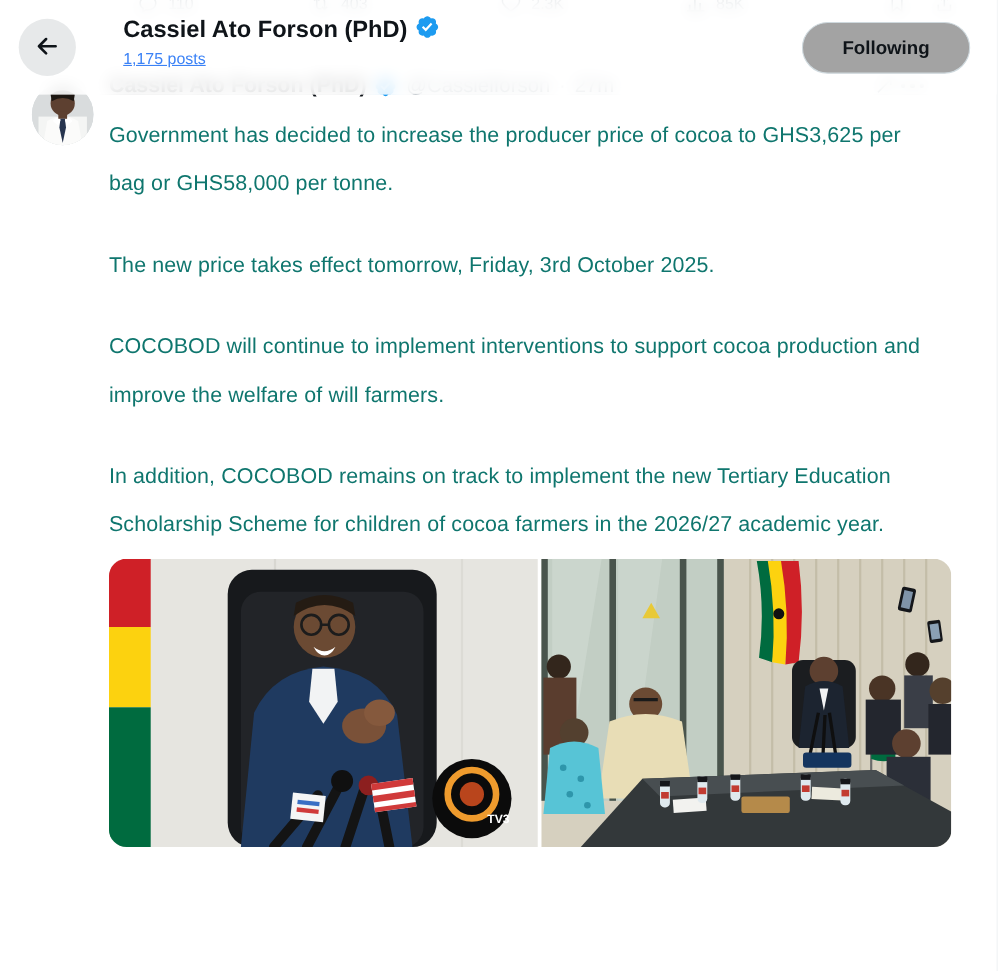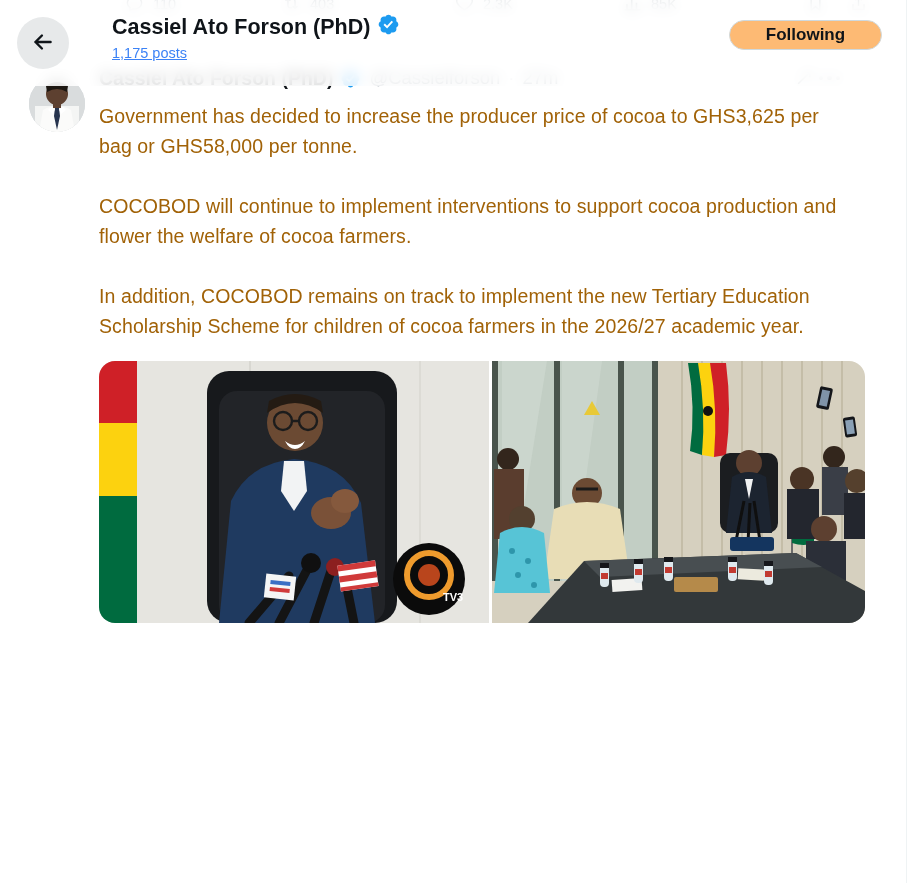--- a/index.html
+++ b/index.html
@@ -29,23 +29,23 @@
   }
   .author-row { display: flex; align-items: center; gap: 5px; height: 28px; }
   .author-name { font-size: 19.5px; font-weight: 700; color: #0f1419; white-space: nowrap; }
   .author-badge { margin-left: 2px; display: flex; align-items: center; }
   .author-meta { font-size: 18.5px; color: #536471; white-space: nowrap; margin-left: 3px; }
   .row-spacer { flex: 1; }
   .row-icon { display: flex; align-items: center; color: #536471; }
   .more-dots { display: flex; gap: 4px; margin-right: 10px; }
   .more-dots i { width: 4.5px; height: 4.5px; border-radius: 50%; background: #536471; }
 
-  .tweet-text { margin-top: 9px; font-size: 19.5px; line-height: 30px; color: #a16207; letter-spacing: 0.1px; }
+  .tweet-text { margin-top: 9px; font-size: 19.5px; line-height: 44px; color: #0f766e; letter-spacing: 0.1px; }
   .tweet-text p { margin: 0 0 30px 0; }
-  .tweet-text p:last-child { margin-bottom: 20px; }
+  .tweet-text p:last-child { margin-bottom: 9px; }
 
   
   .media-grid {
     width: 766px; height: 262px; display: flex; gap: 3px;
     border-radius: 16px; overflow: hidden;
   }
   .media-grid .photo { height: 100%; overflow: hidden; position: relative; }
   .photo-left { width: 390px; }
   .photo-right { width: 373px; }
   .photo svg { display: block; width: 100%; height: 100%; }
@@ -59,22 +59,22 @@
   .back-btn {
     position: absolute; left: 17px; top: 17px; width: 52px; height: 52px;
     border-radius: 50%; background: #e7e9ea; border: none; cursor: pointer;
     display: flex; align-items: center; justify-content: center; color: #0f1419;
   }
   .title-block { position: absolute; left: 112px; top: 13px; }
   .title-row { display: flex; align-items: center; gap: 7px; }
   .header-title { margin: 0; font-size: 21.5px; font-weight: 700; color: #0f1419; line-height: 26px; }
   .header-subtitle { margin-top: 5px; font-size: 14.5px; color: #3b82f6; text-decoration: underline; }
   .follow-btn {
-    position: absolute; right: 24px; top: 20px; height: 30px; min-width: 153px;
-    border-radius: 24px; background: #fdba74; border: 1px solid #cfd9de;
+    position: absolute; right: 24px; top: 20px; height: 47px; min-width: 153px;
+    border-radius: 24px; background: #a3a3a3; border: 1px solid #cfd9de;
     font-family: "Liberation Sans", sans-serif;
     font-size: 17px; font-weight: 700; color: #0f1419; cursor: pointer;
     display: flex; align-items: center; justify-content: center; padding: 0 24px;
   }
 </style>
 </head>
 <body>
 
 <div class="column">
 
@@ -162,21 +162,22 @@
       </span>
       <span class="more-dots">
           <i></i>
           <i></i>
           <i></i>
         </span>
     </div>
 
     <div class="tweet-text">
         <p>Government has decided to increase the producer price of cocoa to GHS3,625 per bag or GHS58,000 per tonne.</p>
-        <p>COCOBOD will continue to implement interventions to support cocoa production and flower the welfare of cocoa farmers.</p>
+        <p>The new price takes effect tomorrow, Friday, 3rd October 2025.</p>
+        <p>COCOBOD will continue to implement interventions to support cocoa production and improve the welfare of will farmers.</p>
         <p>In addition, COCOBOD remains on track to implement the new Tertiary Education Scholarship Scheme for children of cocoa farmers in the 2026/27 academic year.</p>
       </div>
 
     <div class="media-grid">
 
       <div class="photo photo-left">
         <svg viewBox="0 0 390 262" preserveAspectRatio="none">
           <rect width="390" height="262" fill="#e6e5e0"></rect>
           <rect x="150" y="0" width="2" height="262" fill="#d8d7d1"></rect>
           <rect x="320" y="0" width="2" height="262" fill="#dcdbd5"></rect>

